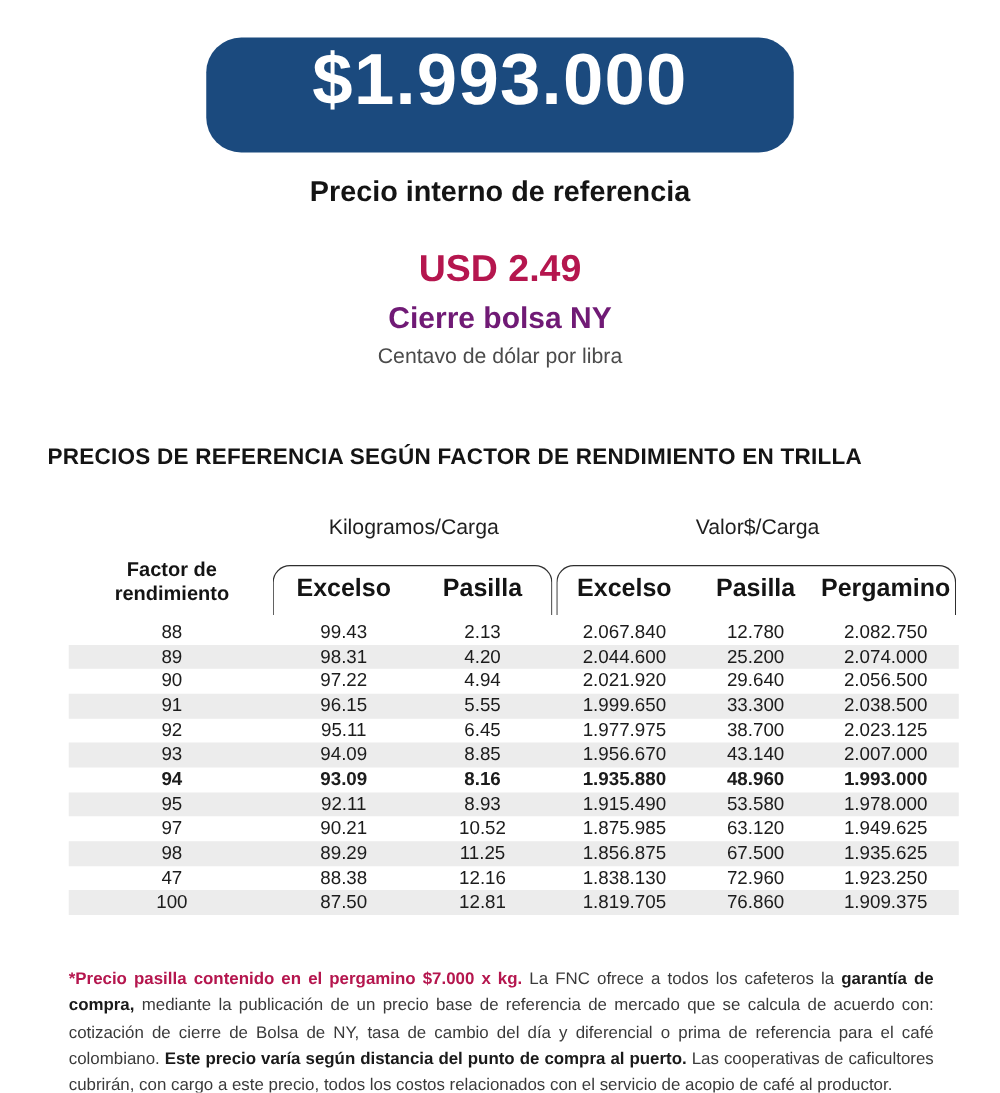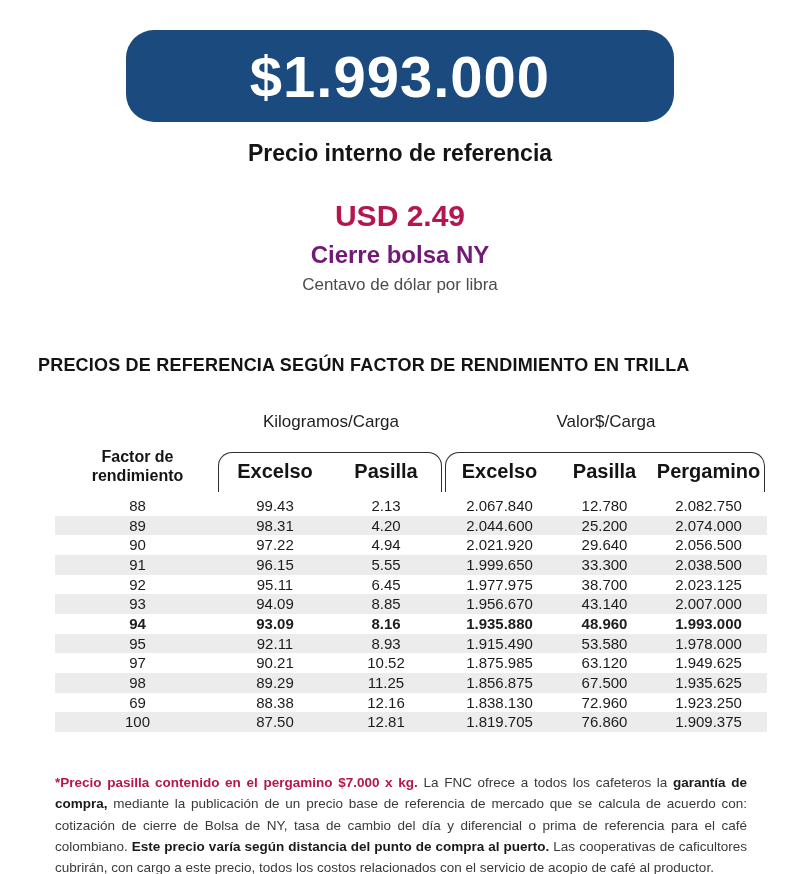--- a/index.html
+++ b/index.html
@@ -6,23 +6,23 @@
   html,body { width:800px; background:#ffffff; }
   body {
     height:874px; overflow:hidden;
     font-family:"Liberation Sans","DejaVu Sans",sans-serif;
     color:#1a1a1a;
   }
   .page { position:relative; width:800px; height:874px; }
 
   
   .banner {
-    width:548px; height:92px; margin:30px auto 0;
+    width:470px; height:92px; margin:30px auto 0;
     background:#1b4a7e; border-radius:28px;
-    display:flex; align-items:center; justify-content:center;
+    display:flex; align-items:flex-start; justify-content:center;
   }
   .banner span {
     color:#ffffff; font-size:58px; font-weight:800; letter-spacing:1px;
   }
   .subtitle {
     margin-top:18px; text-align:center;
     font-size:23px; font-weight:800; color:#141414;
   }
 
   
@@ -195,21 +195,21 @@
       </div>
       <div class="row grid">
         <div class="cell">98</div>
         <div class="cell">89.29</div>
         <div class="cell">11.25</div>
         <div class="cell">1.856.875</div>
         <div class="cell">67.500</div>
         <div class="cell">1.935.625</div>
       </div>
       <div class="row grid">
-        <div class="cell">69</div>
+        <div class="cell">47</div>
         <div class="cell">88.38</div>
         <div class="cell">12.16</div>
         <div class="cell">1.838.130</div>
         <div class="cell">72.960</div>
         <div class="cell">1.923.250</div>
       </div>
       <div class="row grid">
         <div class="cell">100</div>
         <div class="cell">87.50</div>
         <div class="cell">12.81</div>

